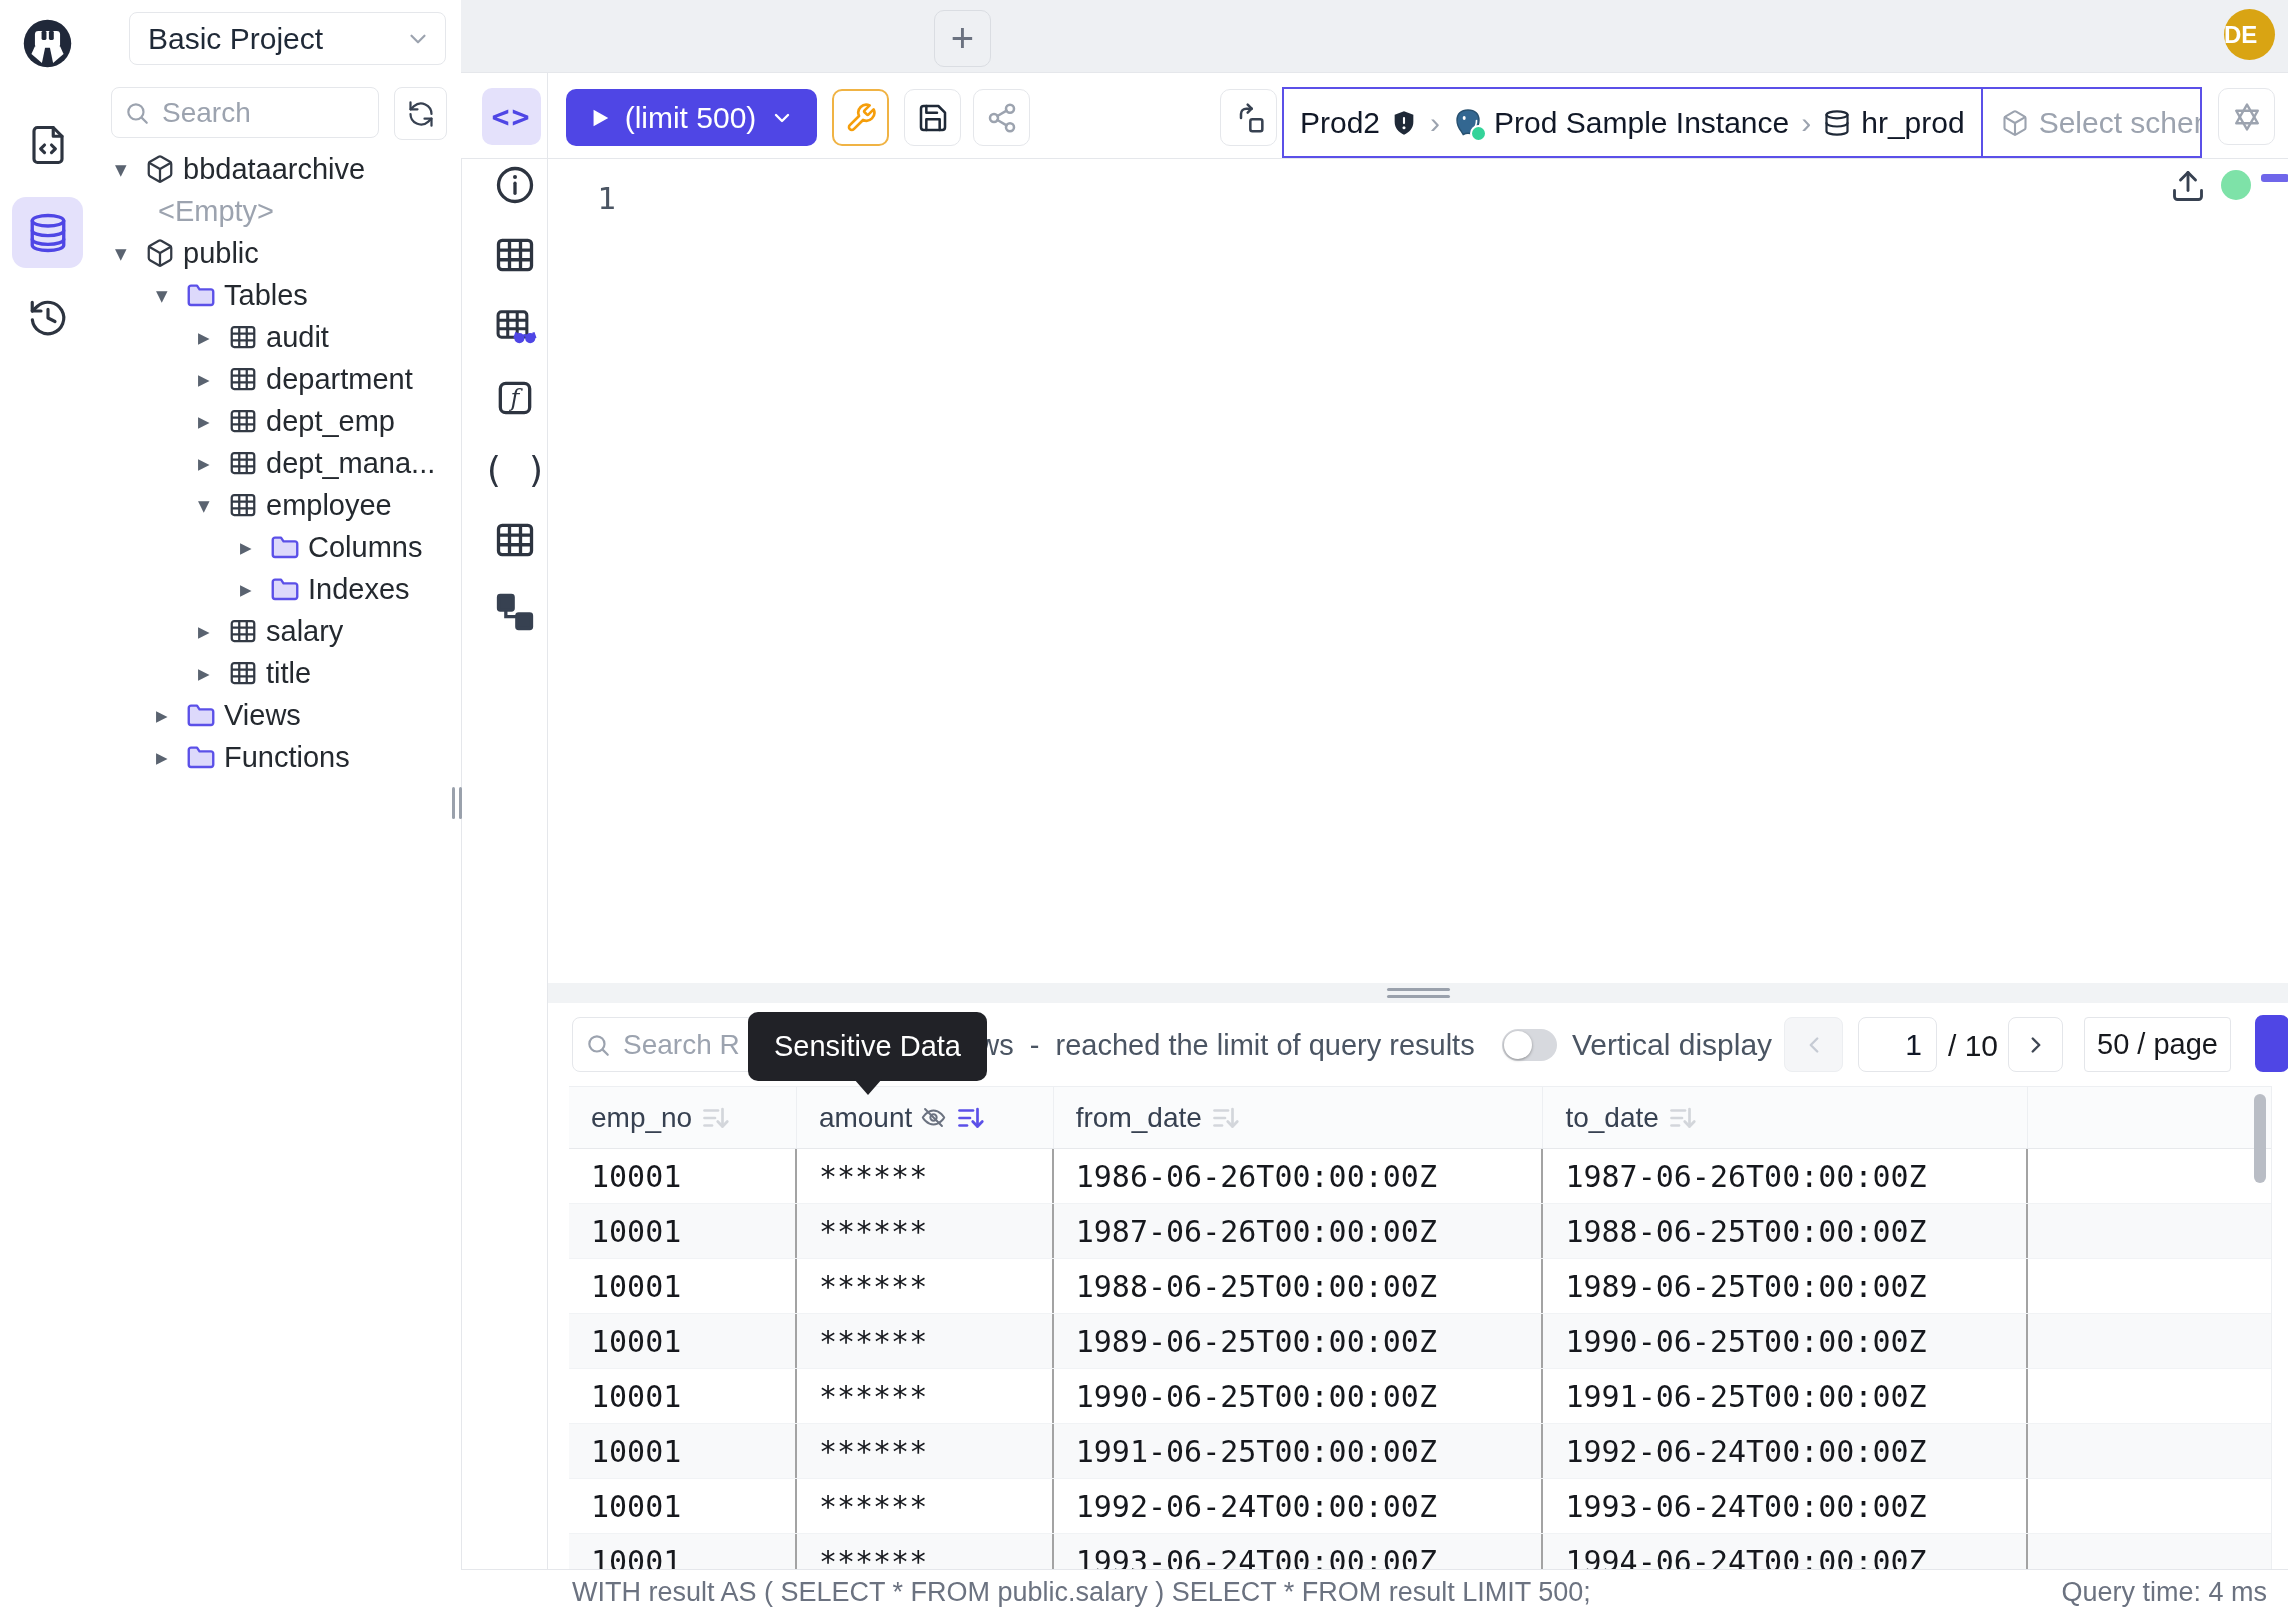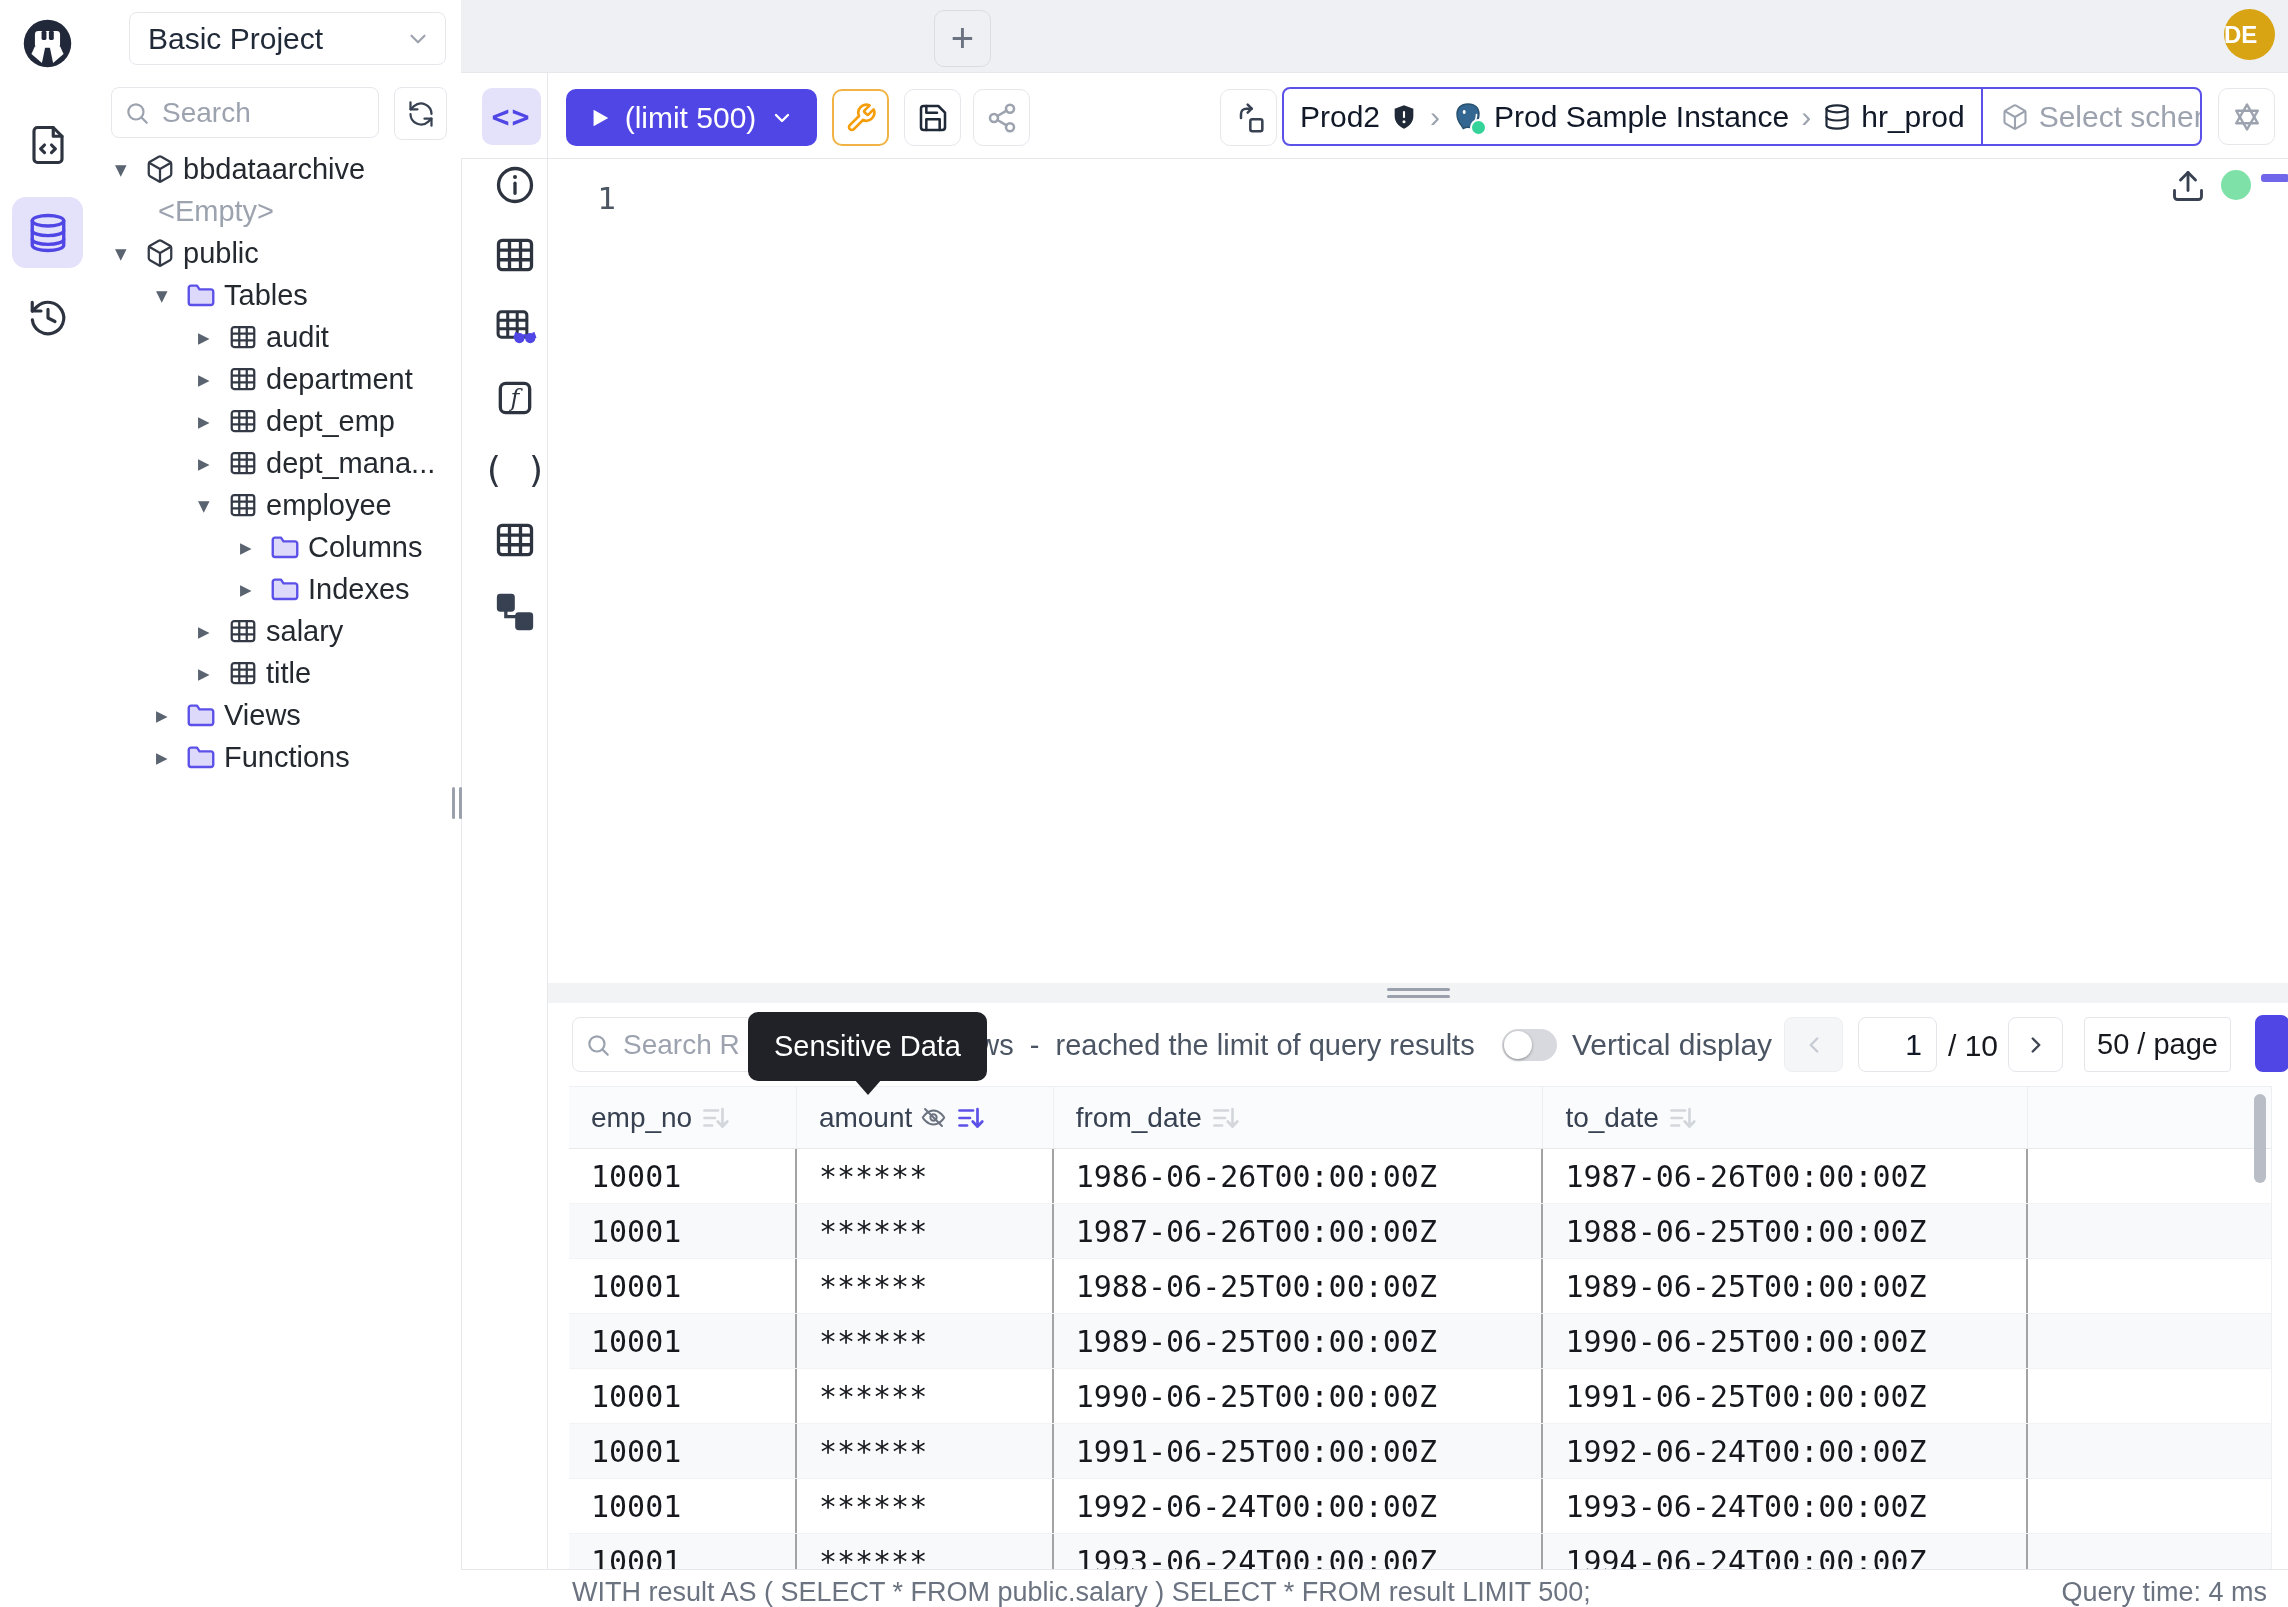--- a/index.html
+++ b/index.html
@@ -55,21 +55,21 @@
   #editor-vline{left:547px;top:73px;width:1px;height:1496px;background:#e5e7eb;}
   #run-btn{left:566px;top:89px;width:251px;height:57px;border-radius:10px;background:#4f46e5;color:#fff;
      display:flex;align-items:center;justify-content:center;gap:14px;font-size:30px;font-weight:500;}
   .tool-btn{width:57px;height:57px;border:1px solid #e5e7eb;border-radius:10px;background:#fff;
      display:flex;align-items:center;justify-content:center;box-sizing:border-box;}
   #wrench-btn{left:832px;top:89px;border:2px solid #f0b344;}
   #save-btn{left:904px;top:89px;color:#1f2937;}
   #share-btn{left:973px;top:89px;color:#9ca3af;}
   #replace-btn{left:1220px;top:89px;color:#374151;}
   #openai-btn{left:2218px;top:88px;color:#9ca3af;}
-  #conn-bar{left:1282px;top:87px;width:920px;height:59px;border:2px solid #5b50e8;border-radius:8px;
+  #conn-bar{left:1282px;top:87px;width:920px;height:71px;border:2px solid #5b50e8;border-radius:0;
      box-sizing:border-box;display:flex;align-items:center;background:#fff;overflow:hidden;}
   #conn-main{display:flex;align-items:center;gap:10px;padding:0 16px;font-size:30px;color:#111827;flex:1;white-space:nowrap;}
   .crumb-sep{color:#9ca3af;font-size:30px;padding:0 2px;}
   #conn-schema{display:flex;align-items:center;gap:10px;padding:0 18px;height:100%;
      border-left:2px solid #5b50e8;color:#9ca3af;font-size:30px;white-space:nowrap;}
   .pgwrap{position:relative;width:32px;height:32px;}
   .pg-status{position:absolute;right:-3px;bottom:-3px;width:13px;height:13px;border-radius:50%;
      background:#34d399;border:2px solid #fff;}
 
   

